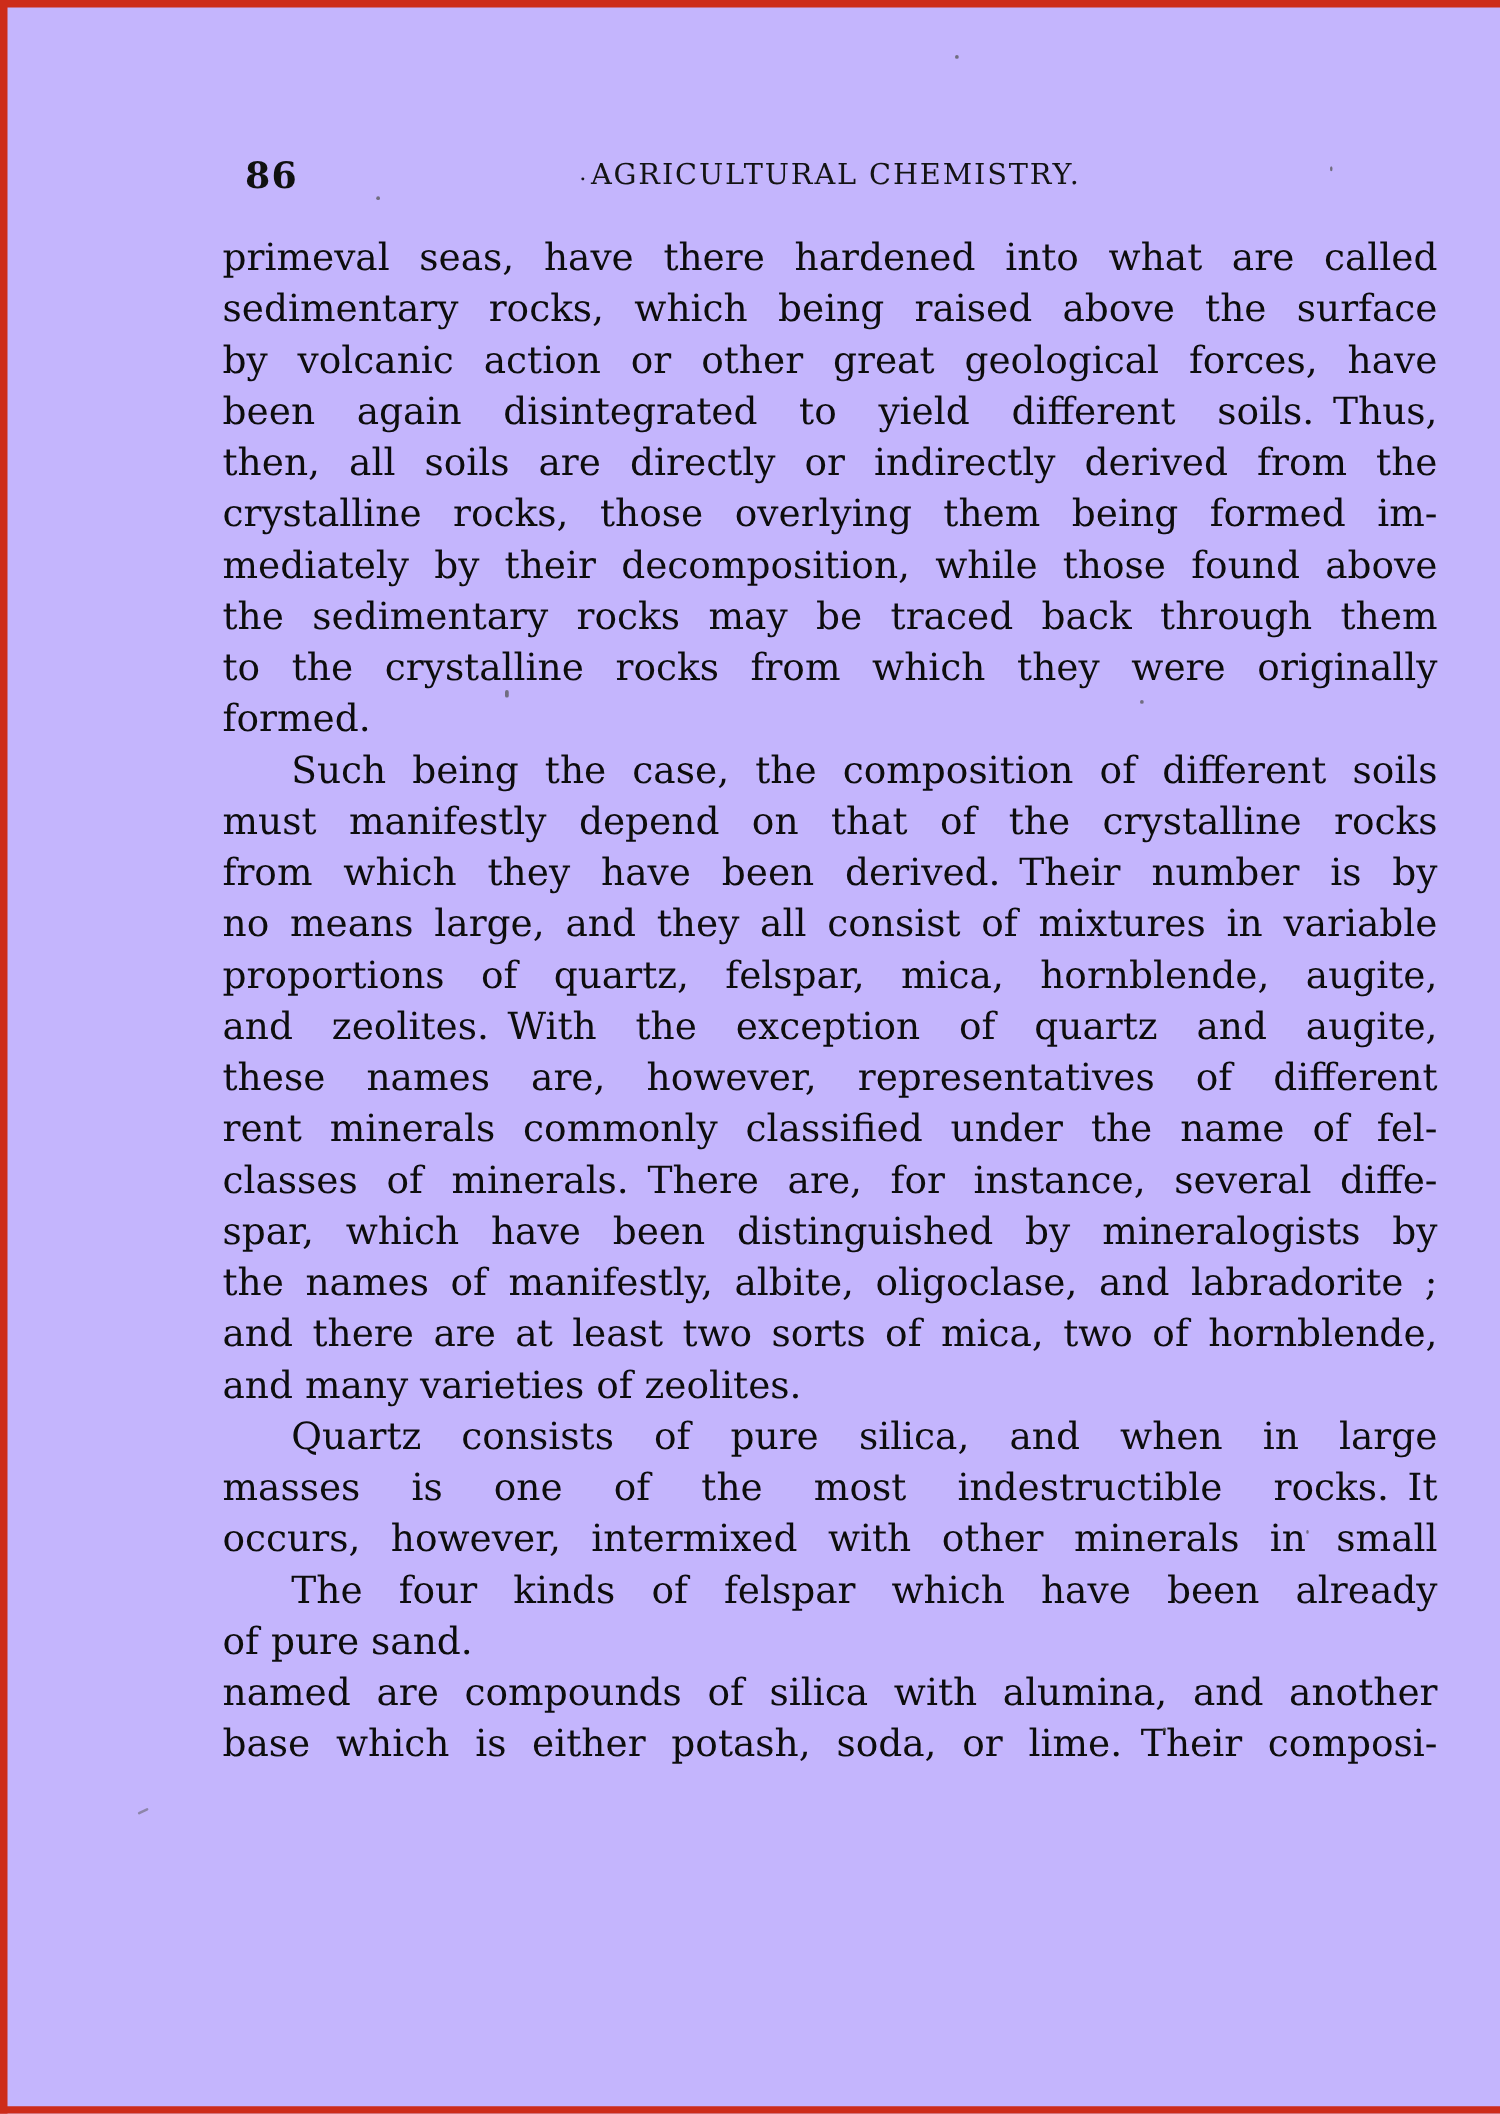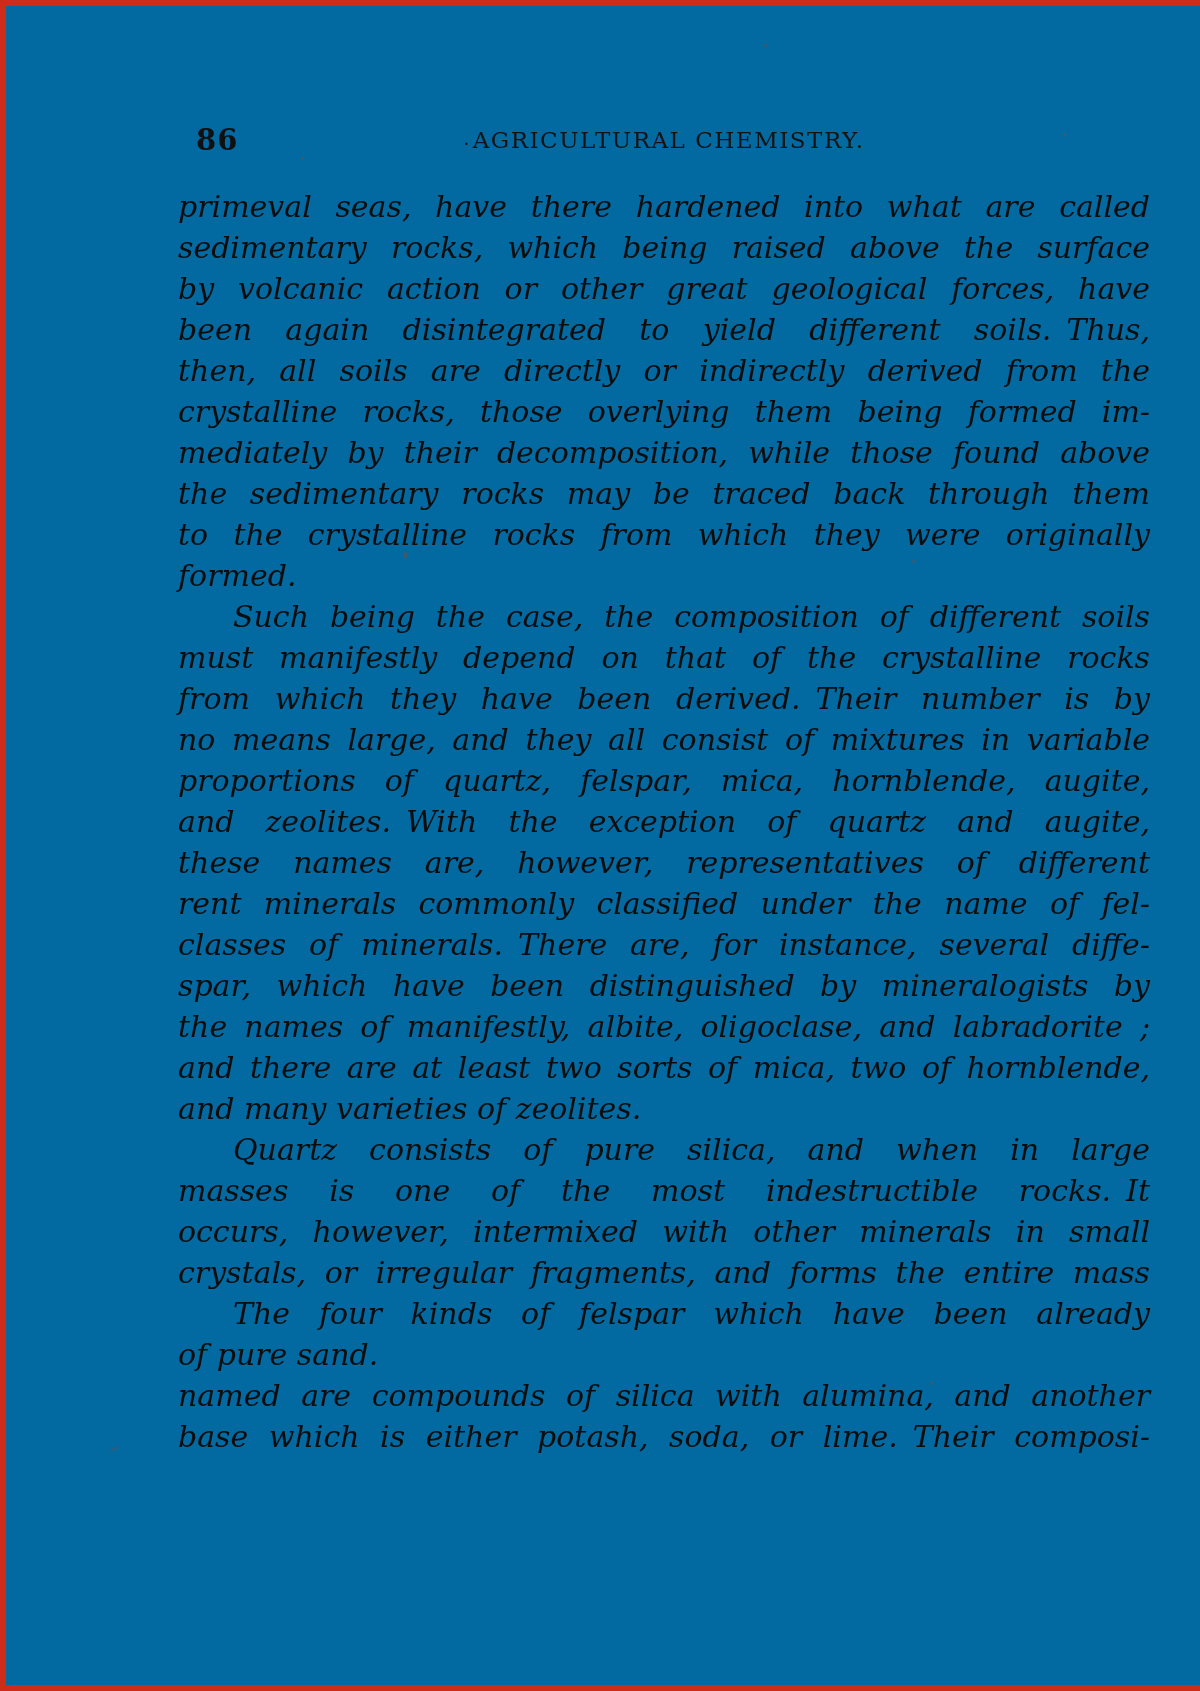--- a/index.html
+++ b/index.html
@@ -5,21 +5,21 @@
   * { margin: 0; padding: 0; box-sizing: border-box; }
   html, body {
     width: 1200px; height: 1691px;
     background: #ffffff;
     overflow: hidden;
     font-family: "DejaVu Serif", serif;
   }
   .page {
     position: relative;
     width: 1200px; height: 1691px;
-    background: #0369a1;
+    background: #c4b5fd;
     color: #0e0e0e;
   }
   
   .edge { position: absolute; background: #cd2c1a; }
   .edge-top    { left: 0; top: 0; width: 1200px; height: 6px; }
   .edge-left   { left: 0; top: 0; width: 6px; height: 1691px; }
   .edge-bottom { left: 0; bottom: 0; width: 1200px; height: 6px; }
 
   
   .pagehead {
@@ -57,21 +57,20 @@
     font-size: 30px;
     color: #0d0d0d;
   }
   .line {
     line-height: 41px;
     height: 41px;
     text-align: justify;
     text-align-last: justify;
     white-space: normal;
     overflow: visible;
-    font-style: italic;
   }
   .line.last {
     text-align-last: left;
   }
   .line.indent {
     text-indent: 55px;
   }
 
   
   .speck {
@@ -115,21 +114,20 @@
       <div class="line">these names are, however, representatives of different</div>
       <div class="line">rent minerals commonly classified under the name of fel-</div>
       <div class="line">classes of minerals. There are, for instance, several diffe-</div>
       <div class="line">spar, which have been distinguished by mineralogists by</div>
       <div class="line">the names of manifestly, albite, oligoclase, and labradorite ;</div>
       <div class="line">and there are at least two sorts of mica, two of hornblende,</div>
       <div class="line last">and many varieties of zeolites.</div>
       <div class="line indent">Quartz consists of pure silica, and when in large</div>
       <div class="line">masses is one of the most indestructible rocks. It</div>
       <div class="line">occurs, however, intermixed with other minerals in small</div>
-      <div class="line">crystals, or irregular fragments, and forms the entire mass</div>
       <div class="line indent">The four kinds of felspar which have been already</div>
       <div class="line last">of pure sand.</div>
       <div class="line">named are compounds of silica with alumina, and another</div>
       <div class="line">base which is either potash, soda, or lime. Their composi-</div>
     </div>
 
   <div class="speck" style="left:764px; top:44px;  width:3px; height:3px;"></div>
   <div class="speck" style="left:301px; top:157px; width:3px; height:3px;"></div>
   <div class="speck" style="left:1064px; top:133px; width:2px; height:4px;"></div>
   <div class="speck" style="left:404px; top:552px; width:3px; height:6px; border-radius:2px;"></div>

